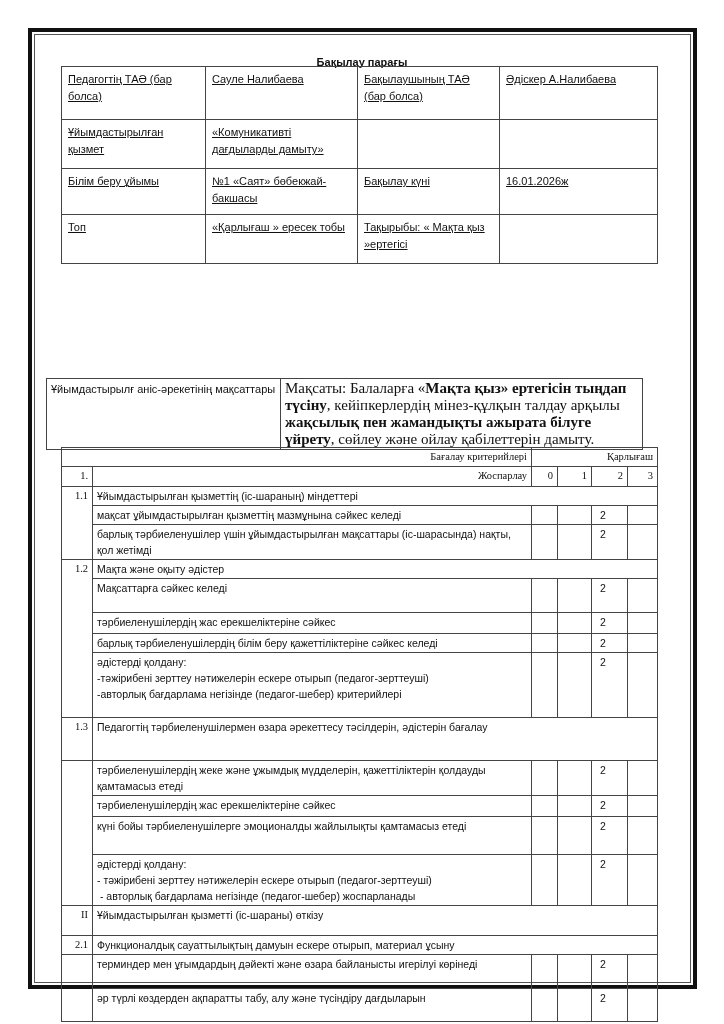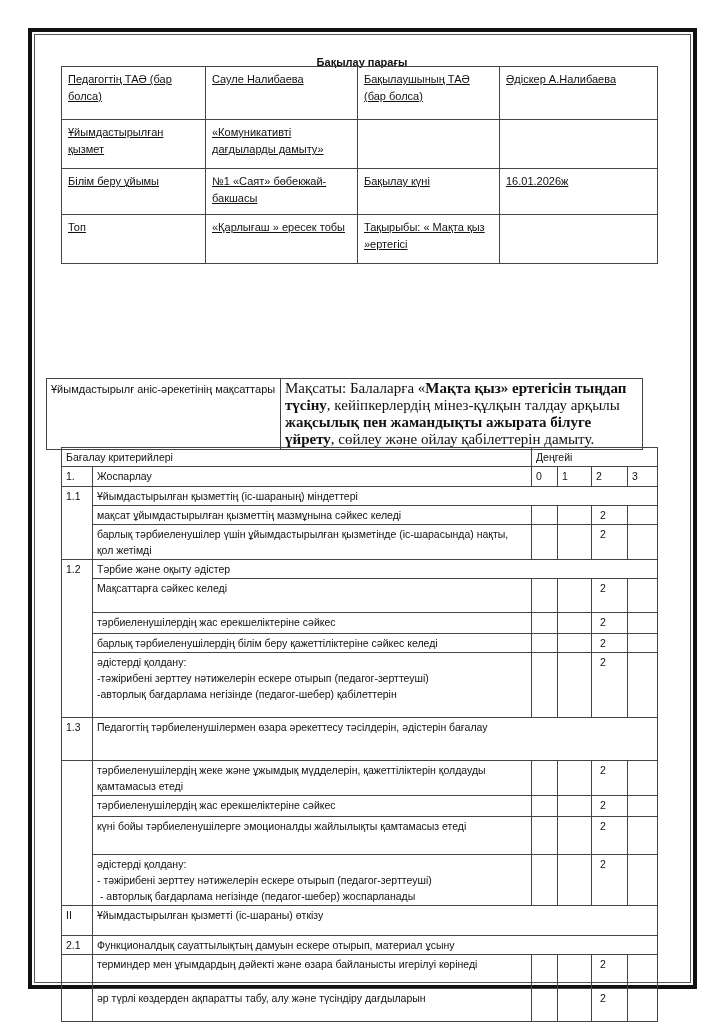--- a/index.html
+++ b/index.html
@@ -13,21 +13,21 @@
            font-size: 11px; font-weight: bold; }
   table { border-collapse: collapse; position: absolute; table-layout: fixed; }
   td { border: 1px solid #444; vertical-align: top; font-size: 11px; line-height: 17px;
        padding: 2px 4px; box-sizing: border-box; }
   .info { left: 61px; top: 66px; width: 596px; text-decoration: underline; }
   .info td { padding: 4px 6px; }
   .goals { left: 46px; top: 378px; width: 596px; }
   .goals .obj { font-family: "Liberation Serif", serif; font-size: 15px; line-height: 17px; padding: 1px 4px; margin-top: 36px; }
   .crit { left: 61px; top: 447px; width: 596px; }
   .crit td { font-size: 10.5px; line-height: 16px; padding: 1px 4px; }
-  .c { text-align: left; }
+  .c { text-align: right; font-family: Liberation Serif, serif; }
   .lvl { text-align: left; padding-left: 8px !important; }
   b { font-weight: bold; }
 </style>
 </head>
 <body>
 
 <div class="frame-outer"></div>
 <div class="frame-inner"></div>
 
 <div class="title">Бақылау парағы</div>
@@ -85,21 +85,21 @@
     <col style="width:31px">
       <col style="width:439px">
     <col style="width:26px">
       <col style="width:34px">
       <col style="width:36px">
       <col style="width:30px">
   </colgroup>
   <tbody>
       <tr style="height:19px">
     <td colspan="2" class="c">Бағалау критерийлері</td>
-    <td colspan="4" class="c">Деңгейі</td>
+    <td colspan="4" class="c">Қарлығаш</td>
   </tr>
   <tr style="height:20px">
     <td class="c">1.</td>
     <td class="c">Жоспарлау</td>
     <td class="c">0</td>
     <td class="c">1</td>
     <td class="c">2</td>
     <td class="c">3</td>
   </tr>
 
@@ -108,30 +108,30 @@
     <td colspan="5">Ұйымдастырылған қызметтің (іс-шараның) міндеттері</td>
   </tr>
   <tr style="height:18px">
     <td>мақсат ұйымдастырылған қызметтің мазмұнына сәйкес келеді</td>
     <td></td>
         <td></td>
     <td class="lvl">2</td>
     <td></td>
   </tr>
   <tr style="height:34px">
-    <td>барлық тәрбиеленушілер үшін ұйымдастырылған қызметінде (іс-шарасында) нақты, қол жетімді</td>
+    <td>барлық тәрбиеленушілер үшін ұйымдастырылған мақсаттары (іс-шарасында) нақты, қол жетімді</td>
     <td></td>
         <td></td>
     <td class="lvl">2</td>
     <td></td>
   </tr>
 
   <tr style="height:19px">
     <td rowspan="5" class="c">1.2</td>
-    <td colspan="5">Тәрбие және оқыту әдістер</td>
+    <td colspan="5">Мақта және оқыту әдістер</td>
   </tr>
   <tr style="height:34px">
     <td>Мақсаттарға  сәйкес келеді</td>
     <td></td>
         <td></td>
     <td class="lvl">2</td>
     <td></td>
   </tr>
   <tr style="height:21px">
     <td>тәрбиеленушілердің жас ерекшеліктеріне сәйкес</td>
@@ -144,21 +144,21 @@
     <td>барлық тәрбиеленушілердің білім беру қажеттіліктеріне сәйкес келеді</td>
     <td></td>
         <td></td>
     <td class="lvl">2</td>
     <td></td>
   </tr>
   <tr style="height:65px">
     <td>
       <div>әдістерді қолдану:</div>
       <div>-тәжірибені зерттеу нәтижелерін ескере отырып (педагог-зерттеуші)</div>
-      <div>-авторлық бағдарлама негізінде (педагог-шебер) қабілеттерін</div>
+      <div>-авторлық бағдарлама негізінде (педагог-шебер) критерийлері</div>
     </td>
     <td></td>
         <td></td>
     <td class="lvl">2</td>
     <td></td>
   </tr>
 
   <tr style="height:43px">
     <td class="c">1.3</td>
     <td colspan="5">Педагогтің тәрбиеленушілермен өзара әрекеттесу тәсілдерін, әдістерін бағалау</td>

